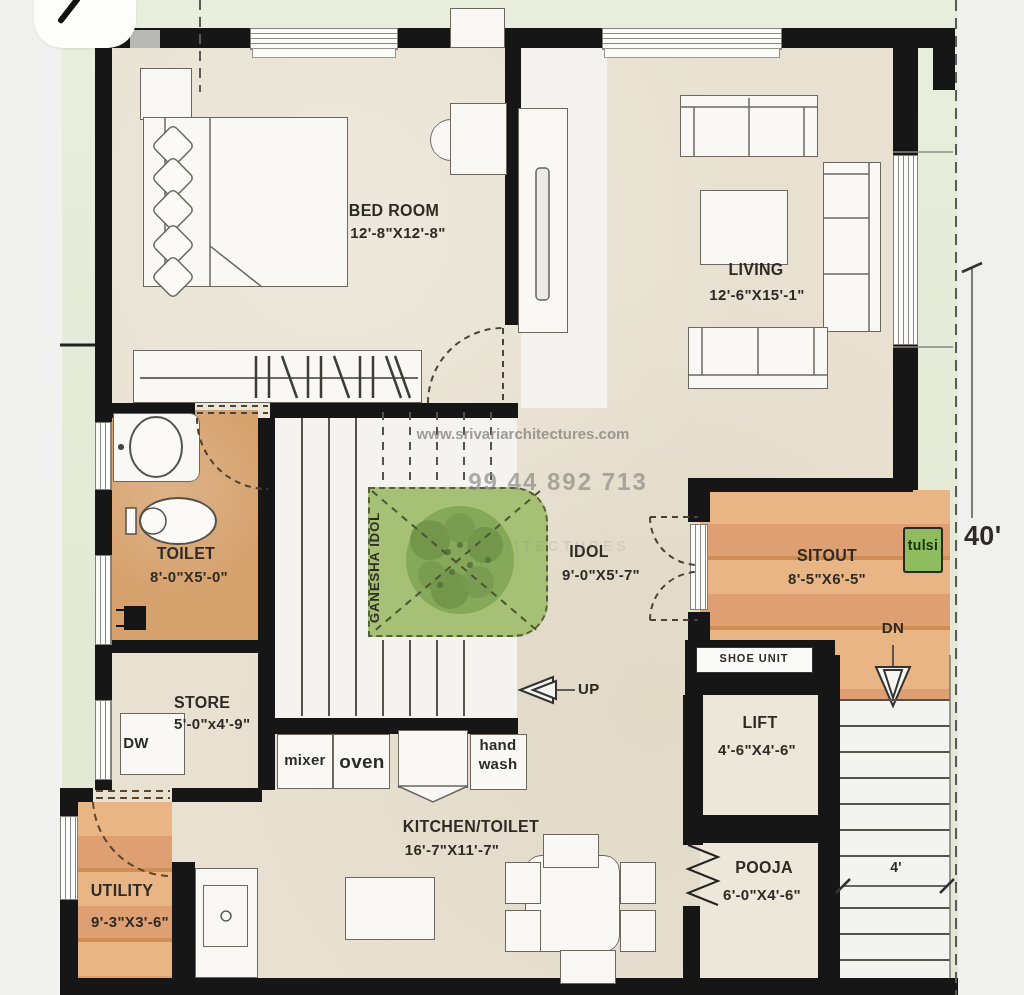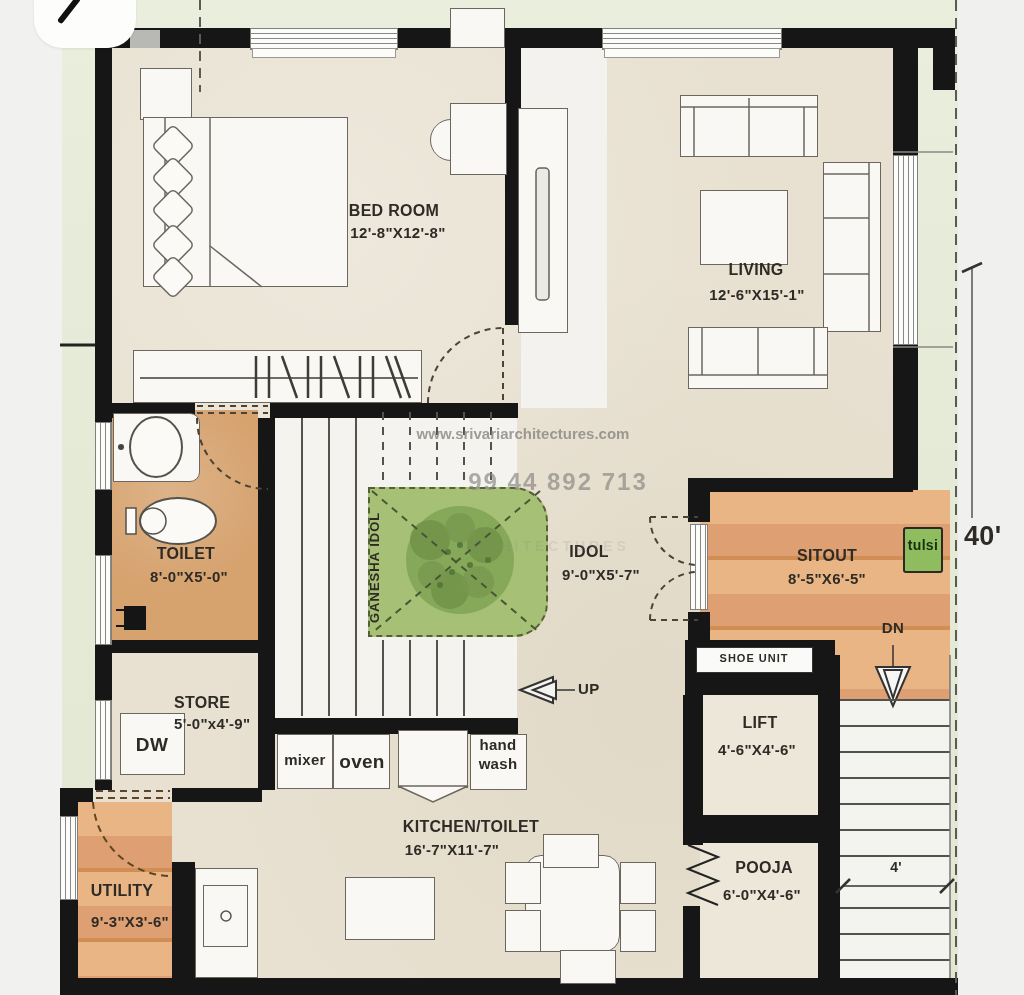--- a/index.html
+++ b/index.html
@@ -279,21 +279,21 @@
   <div class="lbl c" style="left:186px;top:545px;">TOILET</div>
   <div class="lbl sz c" style="left:189px;top:569px;">8'-0"X5'-0"</div>
   <div class="lbl c" style="left:589px;top:543px;">IDOL</div>
   <div class="lbl sz c" style="left:601px;top:567px;">9'-0"X5'-7"</div>
   <div class="lbl c" style="left:827px;top:547px;">SITOUT</div>
   <div class="lbl sz c" style="left:827px;top:571px;">8'-5"X6'-5"</div>
   <div class="lbl c" style="left:923px;top:538px;font-size:14px;color:#17300e;">tulsi</div>
   <div class="lbl c" style="left:754px;top:652px;font-size:11px;letter-spacing:1px;">SHOE UNIT</div>
   <div class="lbl" style="left:174px;top:694px;">STORE</div>
   <div class="lbl sz" style="left:174px;top:716px;">5'-0"x4'-9"</div>
-  <div class="lbl c" style="left:152px;top:735px;font-size:19px;">DW</div>
+  <div class="lbl c" style="left:136px;top:735px;font-size:15px;">DW</div>
   <div class="lbl c" style="left:305px;top:752px;font-size:15px;font-weight:600;">mixer</div>
   <div class="lbl c" style="left:362px;top:752px;font-size:19px;font-weight:700;">oven</div>
   <div class="lbl c" style="left:498px;top:736px;font-size:15px;font-weight:600;white-space:pre-line;text-align:center;line-height:1.25;">hand
 wash</div>
   <div class="lbl" style="left:578px;top:681px;font-size:15px;">UP</div>
   <div class="lbl c" style="left:893px;top:620px;font-size:15px;">DN</div>
   <div class="lbl c" style="left:471px;top:818px;">KITCHEN/TOILET</div>
   <div class="lbl sz c" style="left:452px;top:842px;">16'-7"X11'-7"</div>
   <div class="lbl c" style="left:760px;top:714px;">LIFT</div>
   <div class="lbl sz c" style="left:757px;top:742px;">4'-6"X4'-6"</div>

